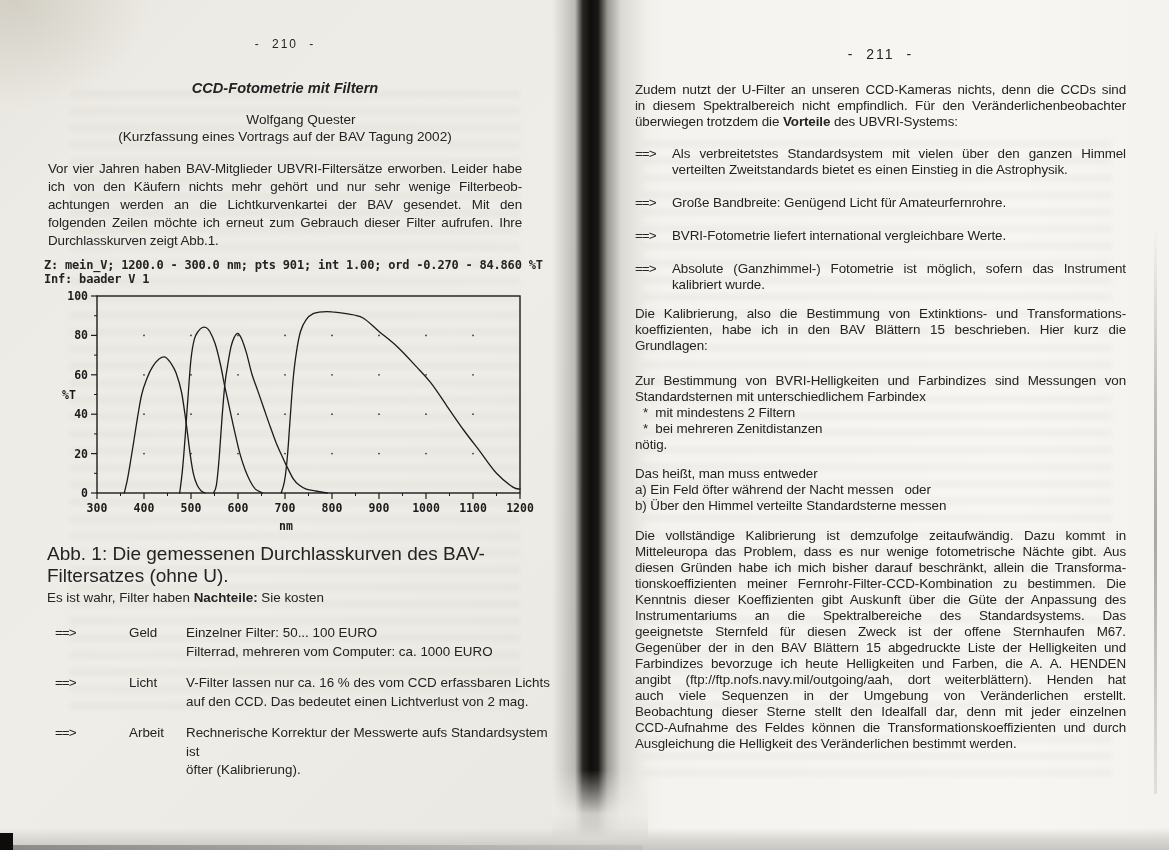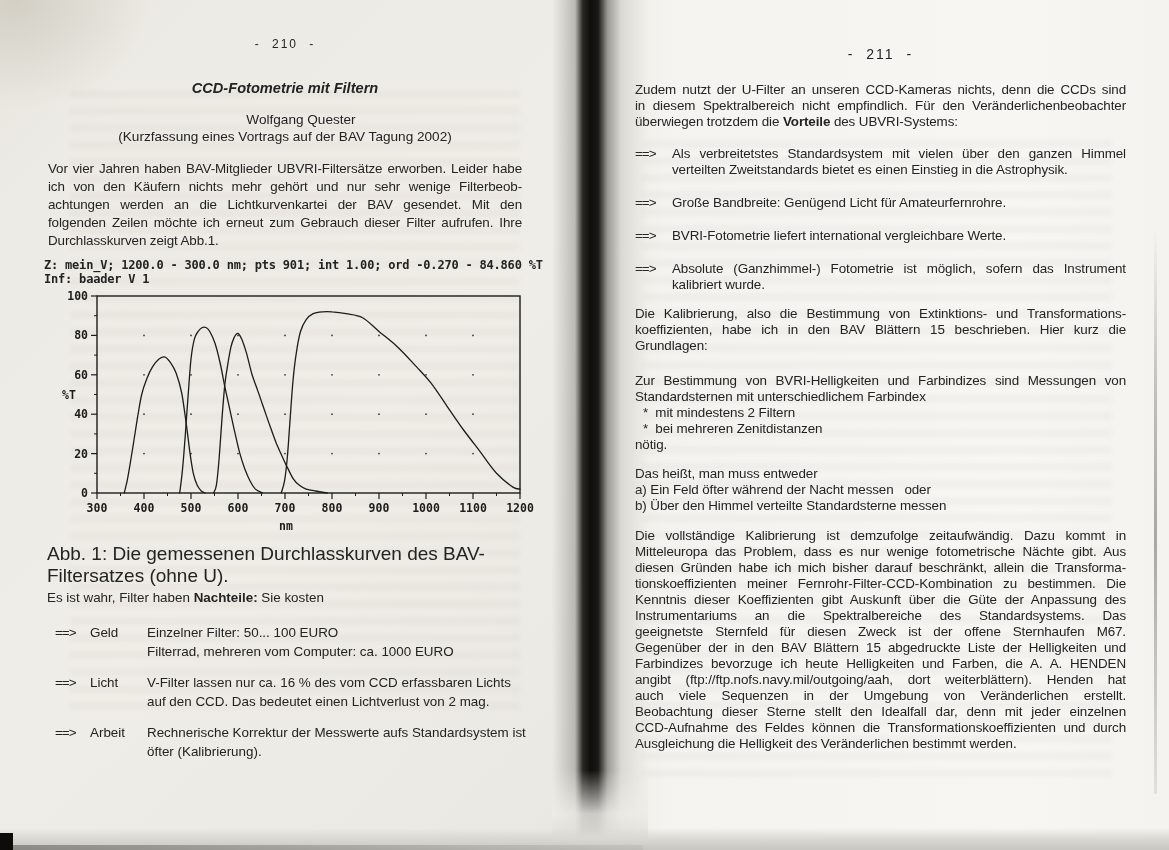--- a/index.html
+++ b/index.html
@@ -60,21 +60,21 @@
   .jl { text-align:justify; text-align-last:justify; }
   .pre { white-space:pre-wrap; }
   .plot-header { position:absolute; left:44px; top:258px; font-family:"DejaVu Sans Mono", monospace; font-weight:bold; font-size:12px; line-height:14px; letter-spacing:-0.2px; }
   #filter-chart { position:absolute; left:60px; top:288px; }
   #filter-chart text { font-family:"DejaVu Sans Mono", monospace; font-weight:bold; font-size:11.5px; fill:#1c1c1c; }
   .caption { position:absolute; left:47px; top:543px; font-size:19px; }
   .costs-heading { position:absolute; left:47px; top:590px; font-size:13.4px; }
   .b { font-weight:bold; }
   .disadv { position:absolute; left:55px; width:508px; display:flex; font-size:13.4px; line-height:18.5px; }
   .disadv .arrow { width:35px; flex:none; letter-spacing:-1px; }
-  .disadv .term { width:57px; flex:none; }
+  .disadv .term { width:57px; flex:none;margin-left:39px; }
   .disadv .desc { flex:1; }
   
   .rp-col { position:absolute; left:33px; width:491px; font-size:13.4px; letter-spacing:-0.1px; }
   .rp-pagenum { position:absolute; left:33px; width:491px; top:46px; text-align:center; font-size:14px; letter-spacing:2px; word-spacing:6px; }
   .rp-col .line { line-height:16px; }
   .adv { display:flex; margin-bottom:17px; }
   .adv .arrow { width:37px; flex:none; letter-spacing:-1px; }
   .adv .txt { flex:1; }
   .bullet { padding-left:8px; }
 </style>

